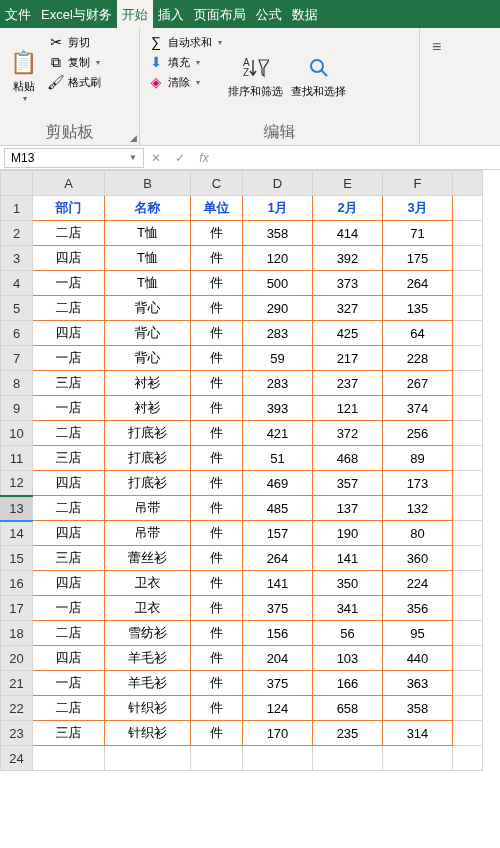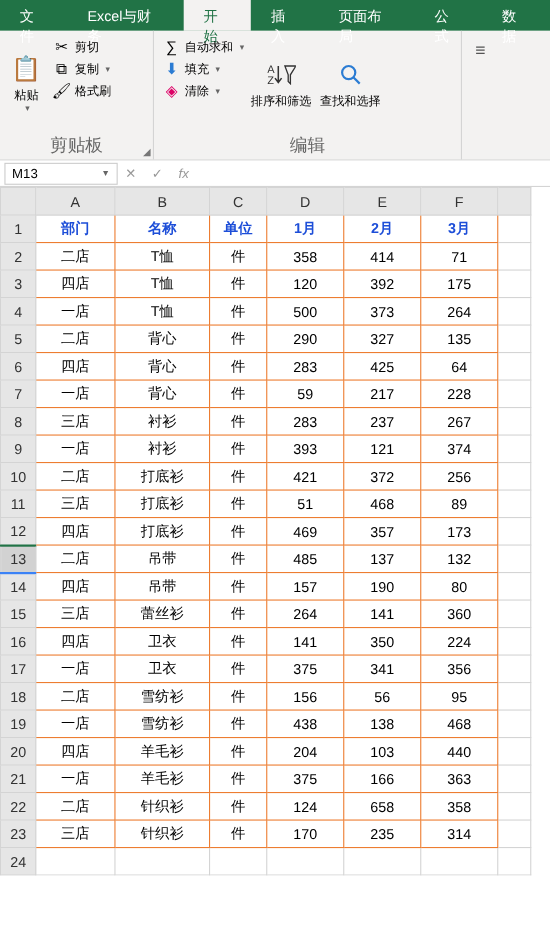--- a/index.html
+++ b/index.html
@@ -1,39 +1,39 @@
 <!DOCTYPE html>
 <html><head>
 <meta charset="utf-8">
 <style>
 * { box-sizing: border-box; margin: 0; padding: 0; font-family: "Microsoft YaHei", sans-serif; }
 body { background: #fff; width: 500px; height: 848px; overflow: hidden; font-size: 12px; }
 
 
 .menubar { background: #217346; display: flex; height: 28px; }
-.menu-item { color: #fff; padding: 6px 18px; cursor: pointer; font-size: 13px; }
+.menu-item { color: #fff; padding: 6px 5px; cursor: pointer; font-size: 13px; }
 .menu-item.active { background: #f3f2f1; color: #217346; }
 
 
 .ribbon { background: #f3f2f1; border-bottom: 1px solid #d4d4d4; display: flex; height: 118px; }
 .ribbon-group { border-right: 1px solid #d4d4d4; padding: 4px 6px 2px; display: flex; flex-direction: column; position: relative; }
 .ribbon-group-label { text-align: center; color: #666; font-size: 16px; margin-top: auto; padding-top: 2px; }
 .expand-arrow { position: absolute; right: 2px; bottom: 2px; font-size: 9px; color: #777; cursor: pointer; }
 .group-body { display: flex; flex: 1; }
 .big-btn { display: flex; flex-direction: column; align-items: center; justify-content: center; padding: 2px 4px; cursor: pointer; }
 .big-btn .icon { width: 28px; height: 28px; display: flex; align-items: center; justify-content: center; font-size: 22px; }
 .big-btn .label { font-size: 11px; margin-top: 2px; }
 .small-btns { display: flex; flex-direction: column; gap: 4px; padding: 2px 2px 2px 6px; }
 .small-btn { display: flex; align-items: center; gap: 4px; cursor: pointer; font-size: 11px; }
 .small-btn .icon { width: 16px; height: 16px; display: flex; align-items: center; justify-content: center; font-size: 14px; }
 .dropdown-arrow { font-size: 8px; color: #666; margin-left: 2px; }
 
 
 .formula-bar { display: flex; align-items: center; border-bottom: 1px solid #d4d4d4; height: 24px; background: #fff; }
-.name-box { width: 103px; border: 1px solid #ccc; height: 20px; margin: 2px 0 2px 4px; display: flex; align-items: center; padding: 0 6px; font-size: 12px; background: #fff; }
+.name-box { width: 140px; border: 1px solid #ccc; height: 20px; margin: 2px 0 2px 4px; display: flex; align-items: center; padding: 0 6px; font-size: 12px; background: #fff; }
 .name-box .arrow { margin-left: auto; font-size: 8px; color: #666; }
 .fb-btn { width: 24px; text-align: center; color: #999; cursor: pointer; font-size: 12px; }
 .fb-fx { font-style: italic; }
 .fb-input { flex: 1; height: 20px; border: none; outline: none; padding: 0 4px; }
 
 
 .sheet-wrap { overflow: hidden; }
 table.sheet { border-collapse: collapse; table-layout: fixed; }
 .sheet th, .sheet td { border: 1px solid #d4d4d4; text-align: center; font-size: 13px; height: 25px; }
 .corner { background: #e6e6e6; width: 32px; }
@@ -338,30 +338,20 @@
           <th class="row-head">18</th>
           <td class="data-cell">二店</td>
           <td class="data-cell">雪纺衫</td>
           <td class="data-cell">件</td>
           <td class="data-cell">156</td>
           <td class="data-cell">56</td>
           <td class="data-cell">95</td>
           <td></td>
         </tr>
         <tr>
-          <th class="row-head">19</th>
-          <td class="data-cell">一店</td>
-          <td class="data-cell">雪纺衫</td>
-          <td class="data-cell">件</td>
-          <td class="data-cell">438</td>
-          <td class="data-cell">138</td>
-          <td class="data-cell">468</td>
-          <td></td>
-        </tr>
-        <tr>
           <th class="row-head">20</th>
           <td class="data-cell">四店</td>
           <td class="data-cell">羊毛衫</td>
           <td class="data-cell">件</td>
           <td class="data-cell">204</td>
           <td class="data-cell">103</td>
           <td class="data-cell">440</td>
           <td></td>
         </tr>
         <tr>

